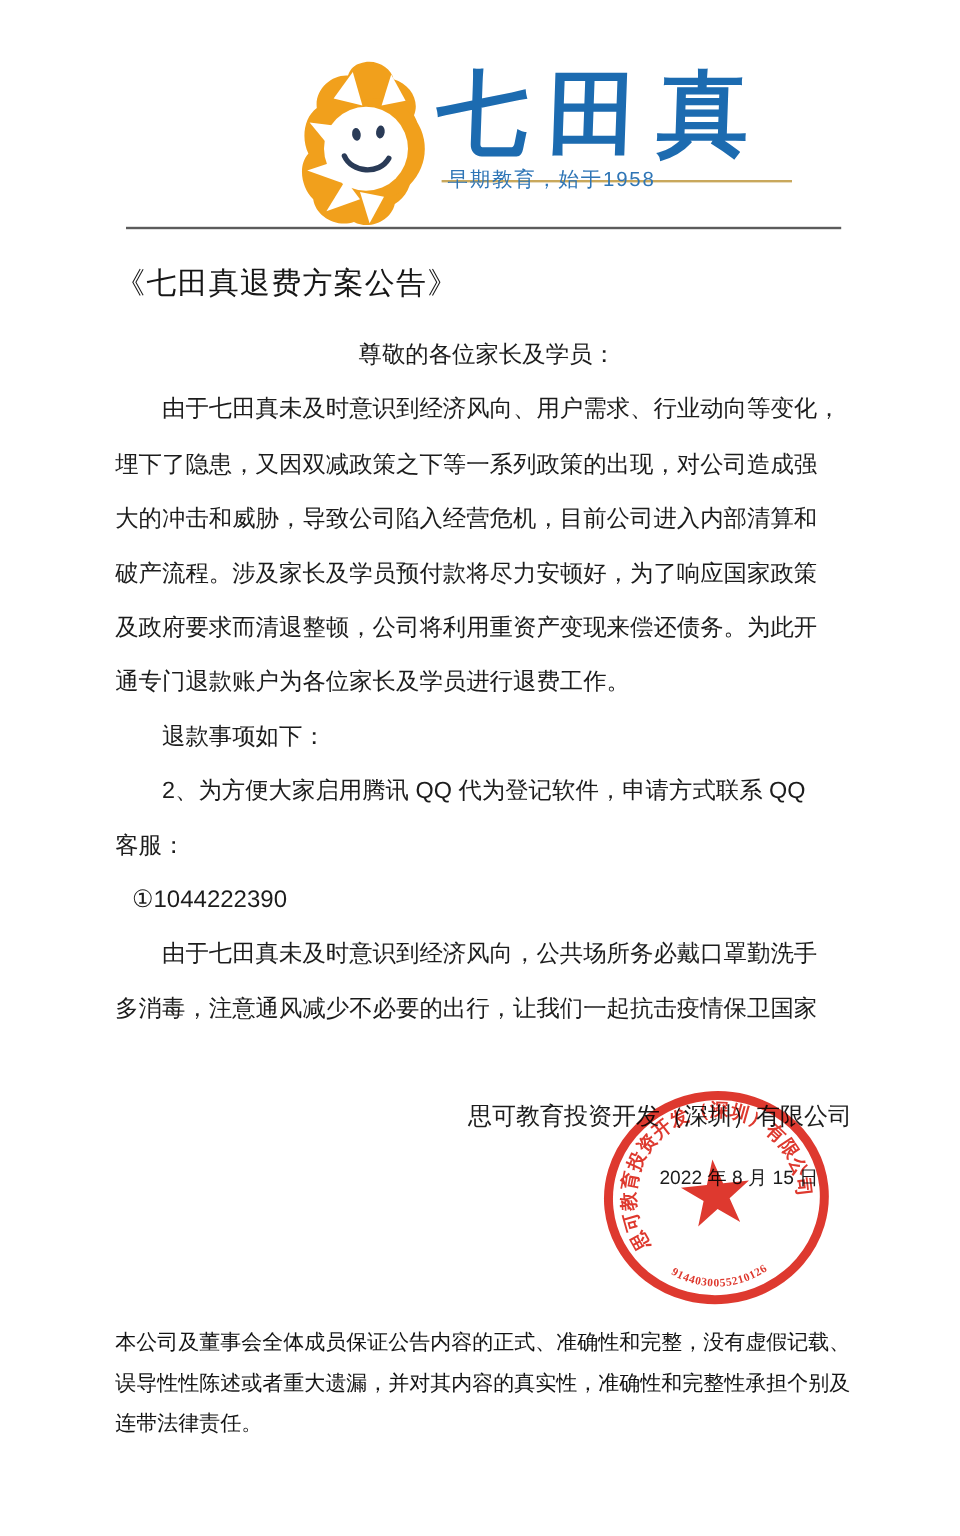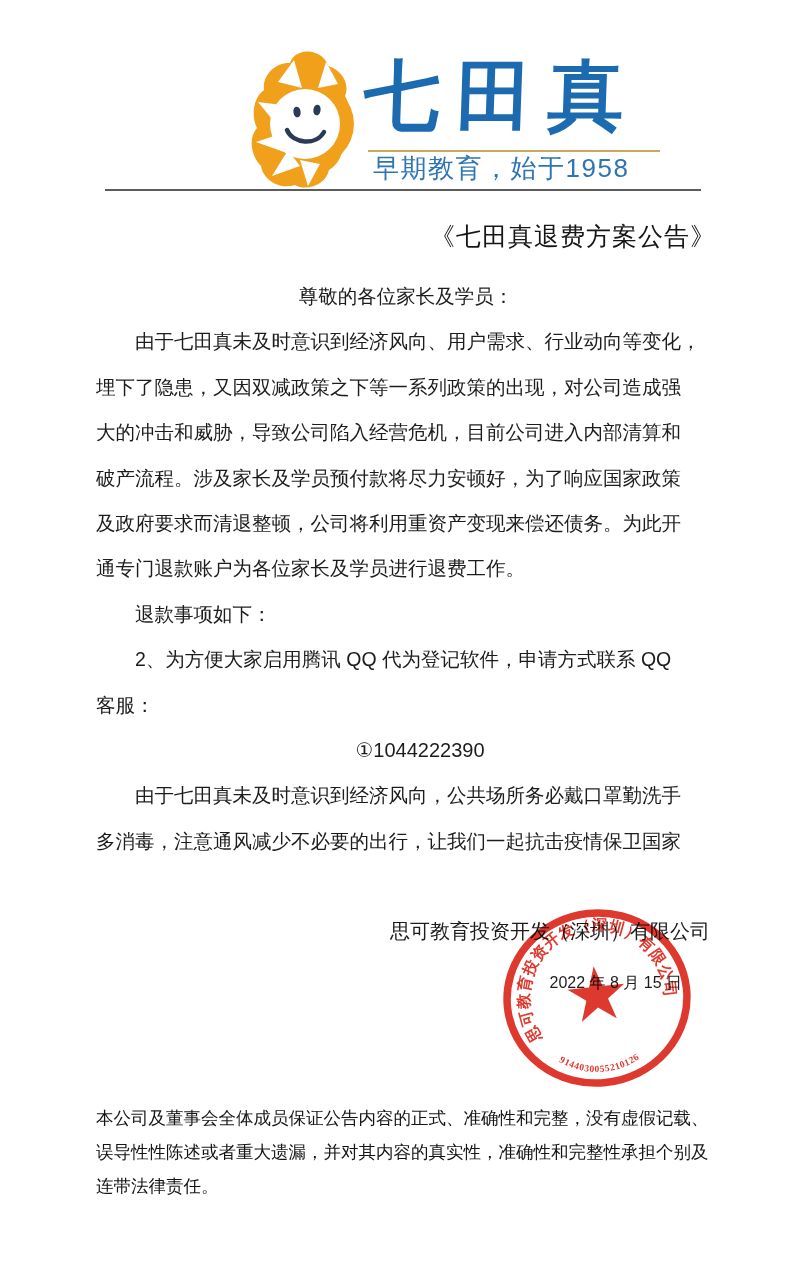--- a/index.html
+++ b/index.html
@@ -20,48 +20,48 @@
     font-size:76px;font-weight:bold;line-height:104px;
     color:#1C6BB0;letter-spacing:16px;
     transform:skewX(-2deg);
     white-space:nowrap;
   }
   .brand-underline{
     position:absolute;left:368px;top:150px;width:292px;height:2px;
     background:#C9A85C;
   }
   .tagline{
-    position:absolute;left:373px;top:153px;
-    font-size:26px;line-height:30px;color:#2E75B6;letter-spacing:1.5px;
+    position:absolute;left:373px;top:135px;
+    font-size:17px;line-height:30px;color:#2E75B6;letter-spacing:1.5px;
     white-space:nowrap;
   }
   .divider{
     position:absolute;left:105px;top:189px;width:596px;height:2px;
     background:#5c5c5c;
   }
   
   #content{
     padding:0 84px 0 96px; 
   }
   .title{
     margin:26px 0 0 0;
-    text-align:right;
+    text-align:left;
     font-size:25px;line-height:36px;
     color:#161616;
     letter-spacing:1px;
   }
   .line{
     margin:0;
     font-size:19.5px;line-height:45.4px;
     white-space:pre-line;
     color:#1c1c1c;
   }
   .salutation{margin-top:20px;text-align:center;}
   .qq-row{
-    display:flex;justify-content:center;gap:57px;
+    display:flex;gap:57px;
     font-size:20px;line-height:45.4px;
     transform:translateX(14px);
   }
   .sig-company{
     text-align:right;padding-right:6px;margin-top:45px;
     font-size:20px;line-height:45.4px;white-space:nowrap;
   }
   .sig-date{
     text-align:right;padding-right:34px;margin-top:5px;
     font-size:16px;line-height:45.4px;white-space:nowrap;

